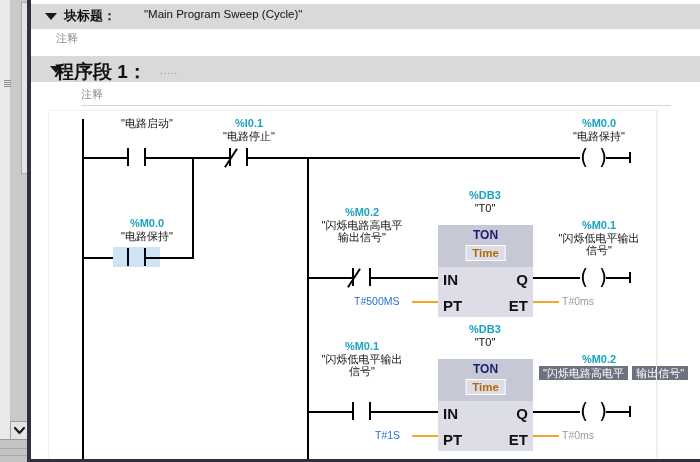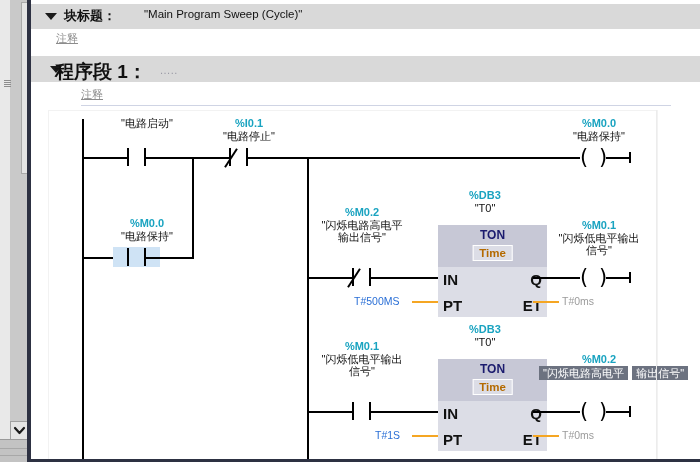--- a/index.html
+++ b/index.html
@@ -39,21 +39,21 @@
   .tri.t1{left:14px;top:13px;}
   .tri.t2{left:19px;top:66px;}
 
   .h-label{position:absolute;font-weight:bold;color:#111;white-space:nowrap;}
   .h-label.l1{left:33px;top:7px;font-size:13px;}
   .h-label.l2{left:24px;top:59px;font-size:19px;}
   .h-val{position:absolute;white-space:nowrap;color:#111;}
   .h-val.v1{left:113px;top:8px;font-size:11.5px;}
   .h-dots{position:absolute;left:129px;top:64px;font-size:11px;color:#9a9aa5;letter-spacing:.5px;}
 
-  .cmt{position:absolute;color:#8c8c8c;font-size:11px;white-space:nowrap;text-decoration:underline;}
+  .cmt{position:absolute;color:#8c8c8c;font-size:11px;white-space:nowrap;}
   .cmt.c1{left:25px;top:31px;}
   .cmt.c2{left:50px;top:87px;}
 
   .cmt-rule{position:absolute;left:50px;top:105px;width:590px;height:1px;background:#cfd4e4;}
 
   .netbox{position:absolute;left:17px;top:110px;width:608px;height:352px;background:#fff;border:1px solid #f2f2f2;}
   .vsep{position:absolute;left:625px;top:110px;width:1px;height:352px;background:#ececec;}
 
   
   .wire{position:absolute;background:#000;}
@@ -72,21 +72,21 @@
   .coil .p{position:absolute;top:0;font-size:21px;line-height:18px;color:#000;font-family:"DejaVu Sans",sans-serif;}
 
   .endcap{position:absolute;width:2px;height:11px;background:#000;}
 
   .lbl{position:absolute;text-align:center;white-space:nowrap;line-height:12.5px;}
   .lbl .addr{color:#19a3c0;font-weight:bold;font-size:11px;display:block;}
   .lbl .sym{color:#111;font-size:11px;display:block;}
   .lbl.sel .sym{background:#6c7280;color:#fff;padding:1px 4px;display:inline-block;}
 
   
-  .ton{position:absolute;width:109px;}
+  .ton{position:absolute;width:95px;}
   .ton .head{height:42px;background:#c7c8d6;position:relative;}
   .ton .body{height:50px;background:#dcdde6;position:relative;}
   .ton .nm{position:absolute;left:0;right:0;top:3px;text-align:center;font-weight:bold;font-size:12px;color:#1b1b6e;}
   .ton .tm{position:absolute;left:50%;transform:translateX(-50%);top:20px;font-weight:bold;font-size:11.5px;color:#b46a00;
       border:1px solid #ffffff;padding:1px 6px;background:#dcdde6;}
   .ton .pin{position:absolute;font-weight:bold;font-size:15px;color:#111;}
   .ton .pin.in{left:5px;top:4px;}
   .ton .pin.pt{left:5px;top:30px;}
   .ton .pin.q{right:5px;top:4px;}
   .ton .pin.et{right:5px;top:30px;}

